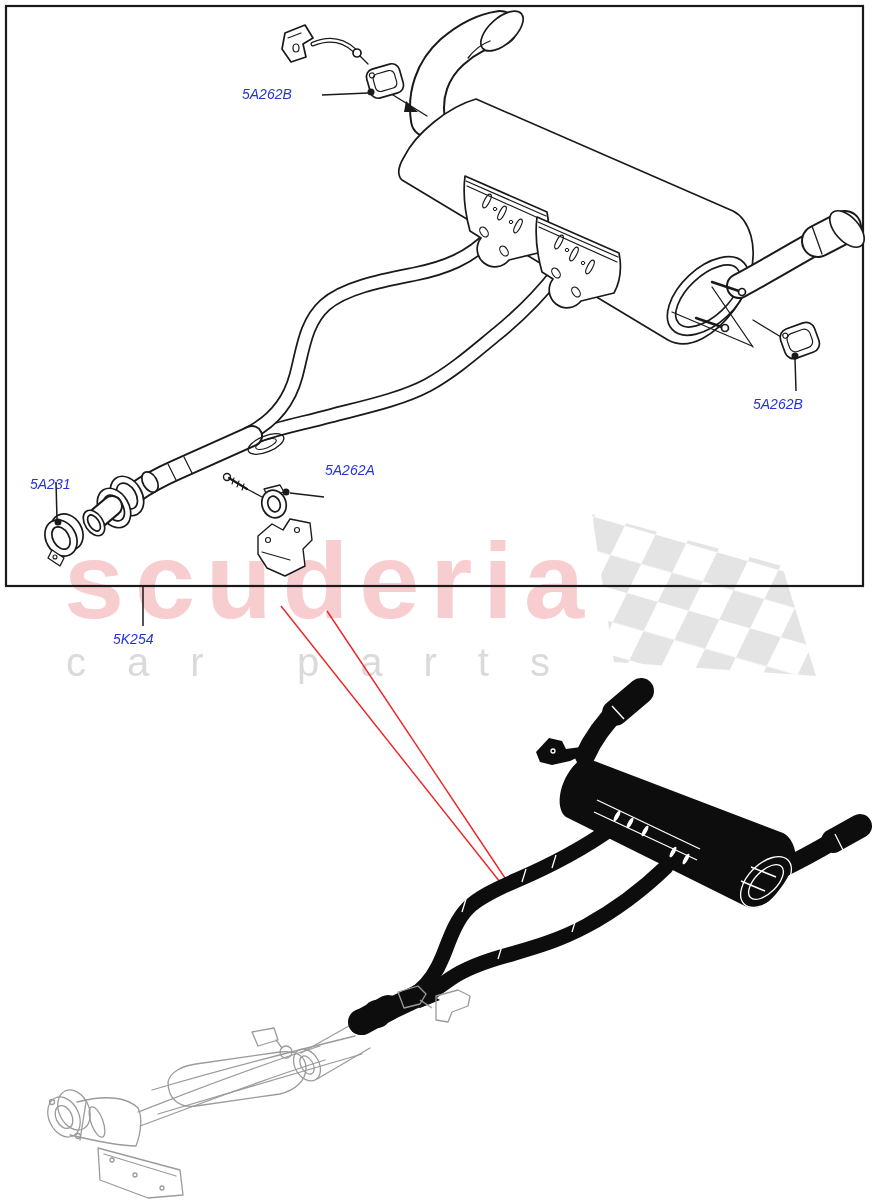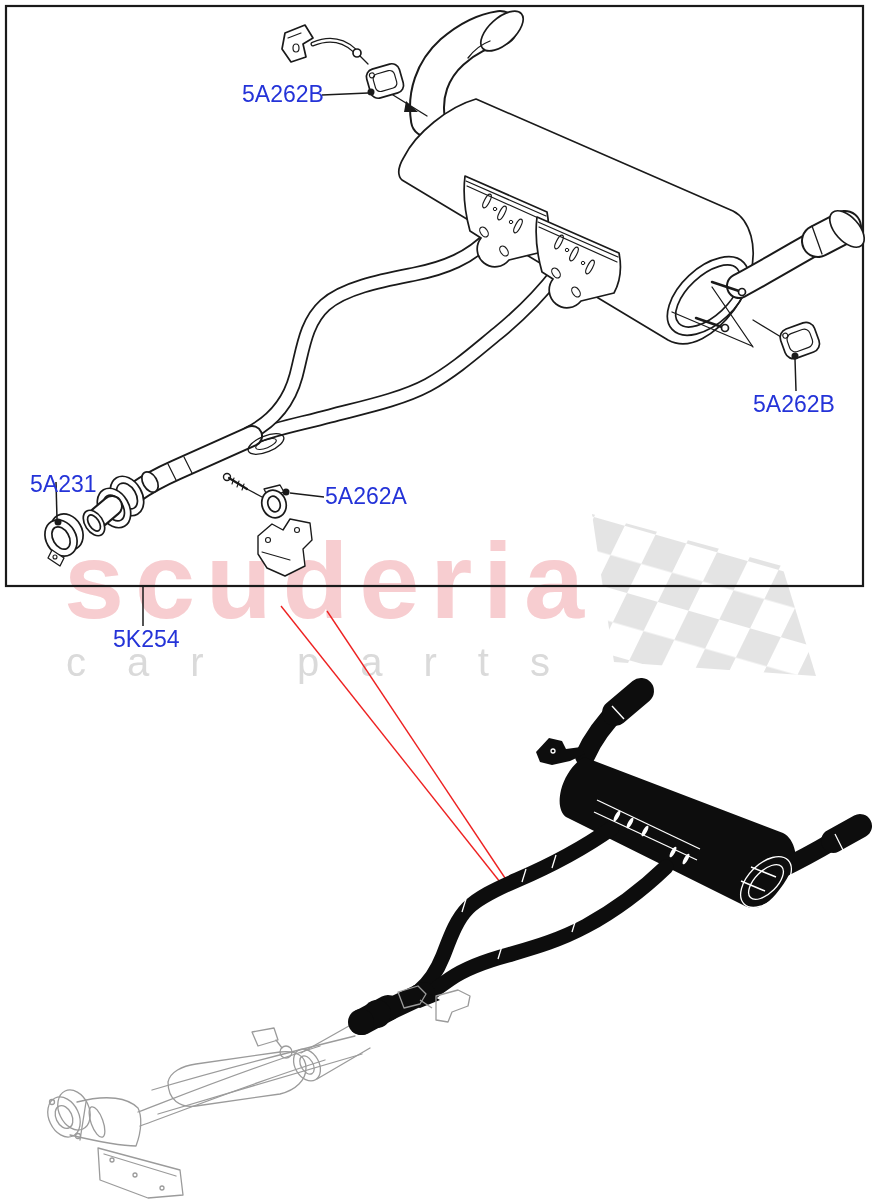--- a/index.html
+++ b/index.html
@@ -1,26 +1,27 @@
 <!DOCTYPE html>
 <html><head>
 <meta charset="utf-8">
 <style>
   html,body{margin:0;padding:0;background:#fff;}
   body{font-family:"Liberation Sans",sans-serif;}
   #stage{position:relative;width:875px;height:1200px;background:#ffffff;overflow:hidden;}
   #art{position:absolute;left:0;top:0;}
   .part-label{
     position:absolute;
-    font-size:23px;
+    font-size:14px;
     line-height:24px;
     color:#2433d8;
     font-family:"Liberation Sans",sans-serif;
     white-space:nowrap;
     cursor:pointer;
+    font-style:italic;
   }
 </style>
 </head>
 <body>
 
 <div id="stage">
 
 <svg id="art" width="875" height="1200" viewBox="0 0 875 1200">
 
   <g>
@@ -251,16 +252,16 @@
     </g>
   </g>
 </svg>
 
   <div class="part-label" style="left:242px;top:82px;">5A262B</div>
 
   <div class="part-label" style="left:753px;top:392px;">5A262B</div>
 
   <div class="part-label" style="left:30px;top:472px;">5A231</div>
 
-  <div class="part-label" style="left:325px;top:484px;">5A262A</div>
+  <div class="part-label" style="left:325px;top:458px;">5A262A</div>
 
   <div class="part-label" style="left:113px;top:627px;">5K254</div>
 </div>
 
 </body></html>

